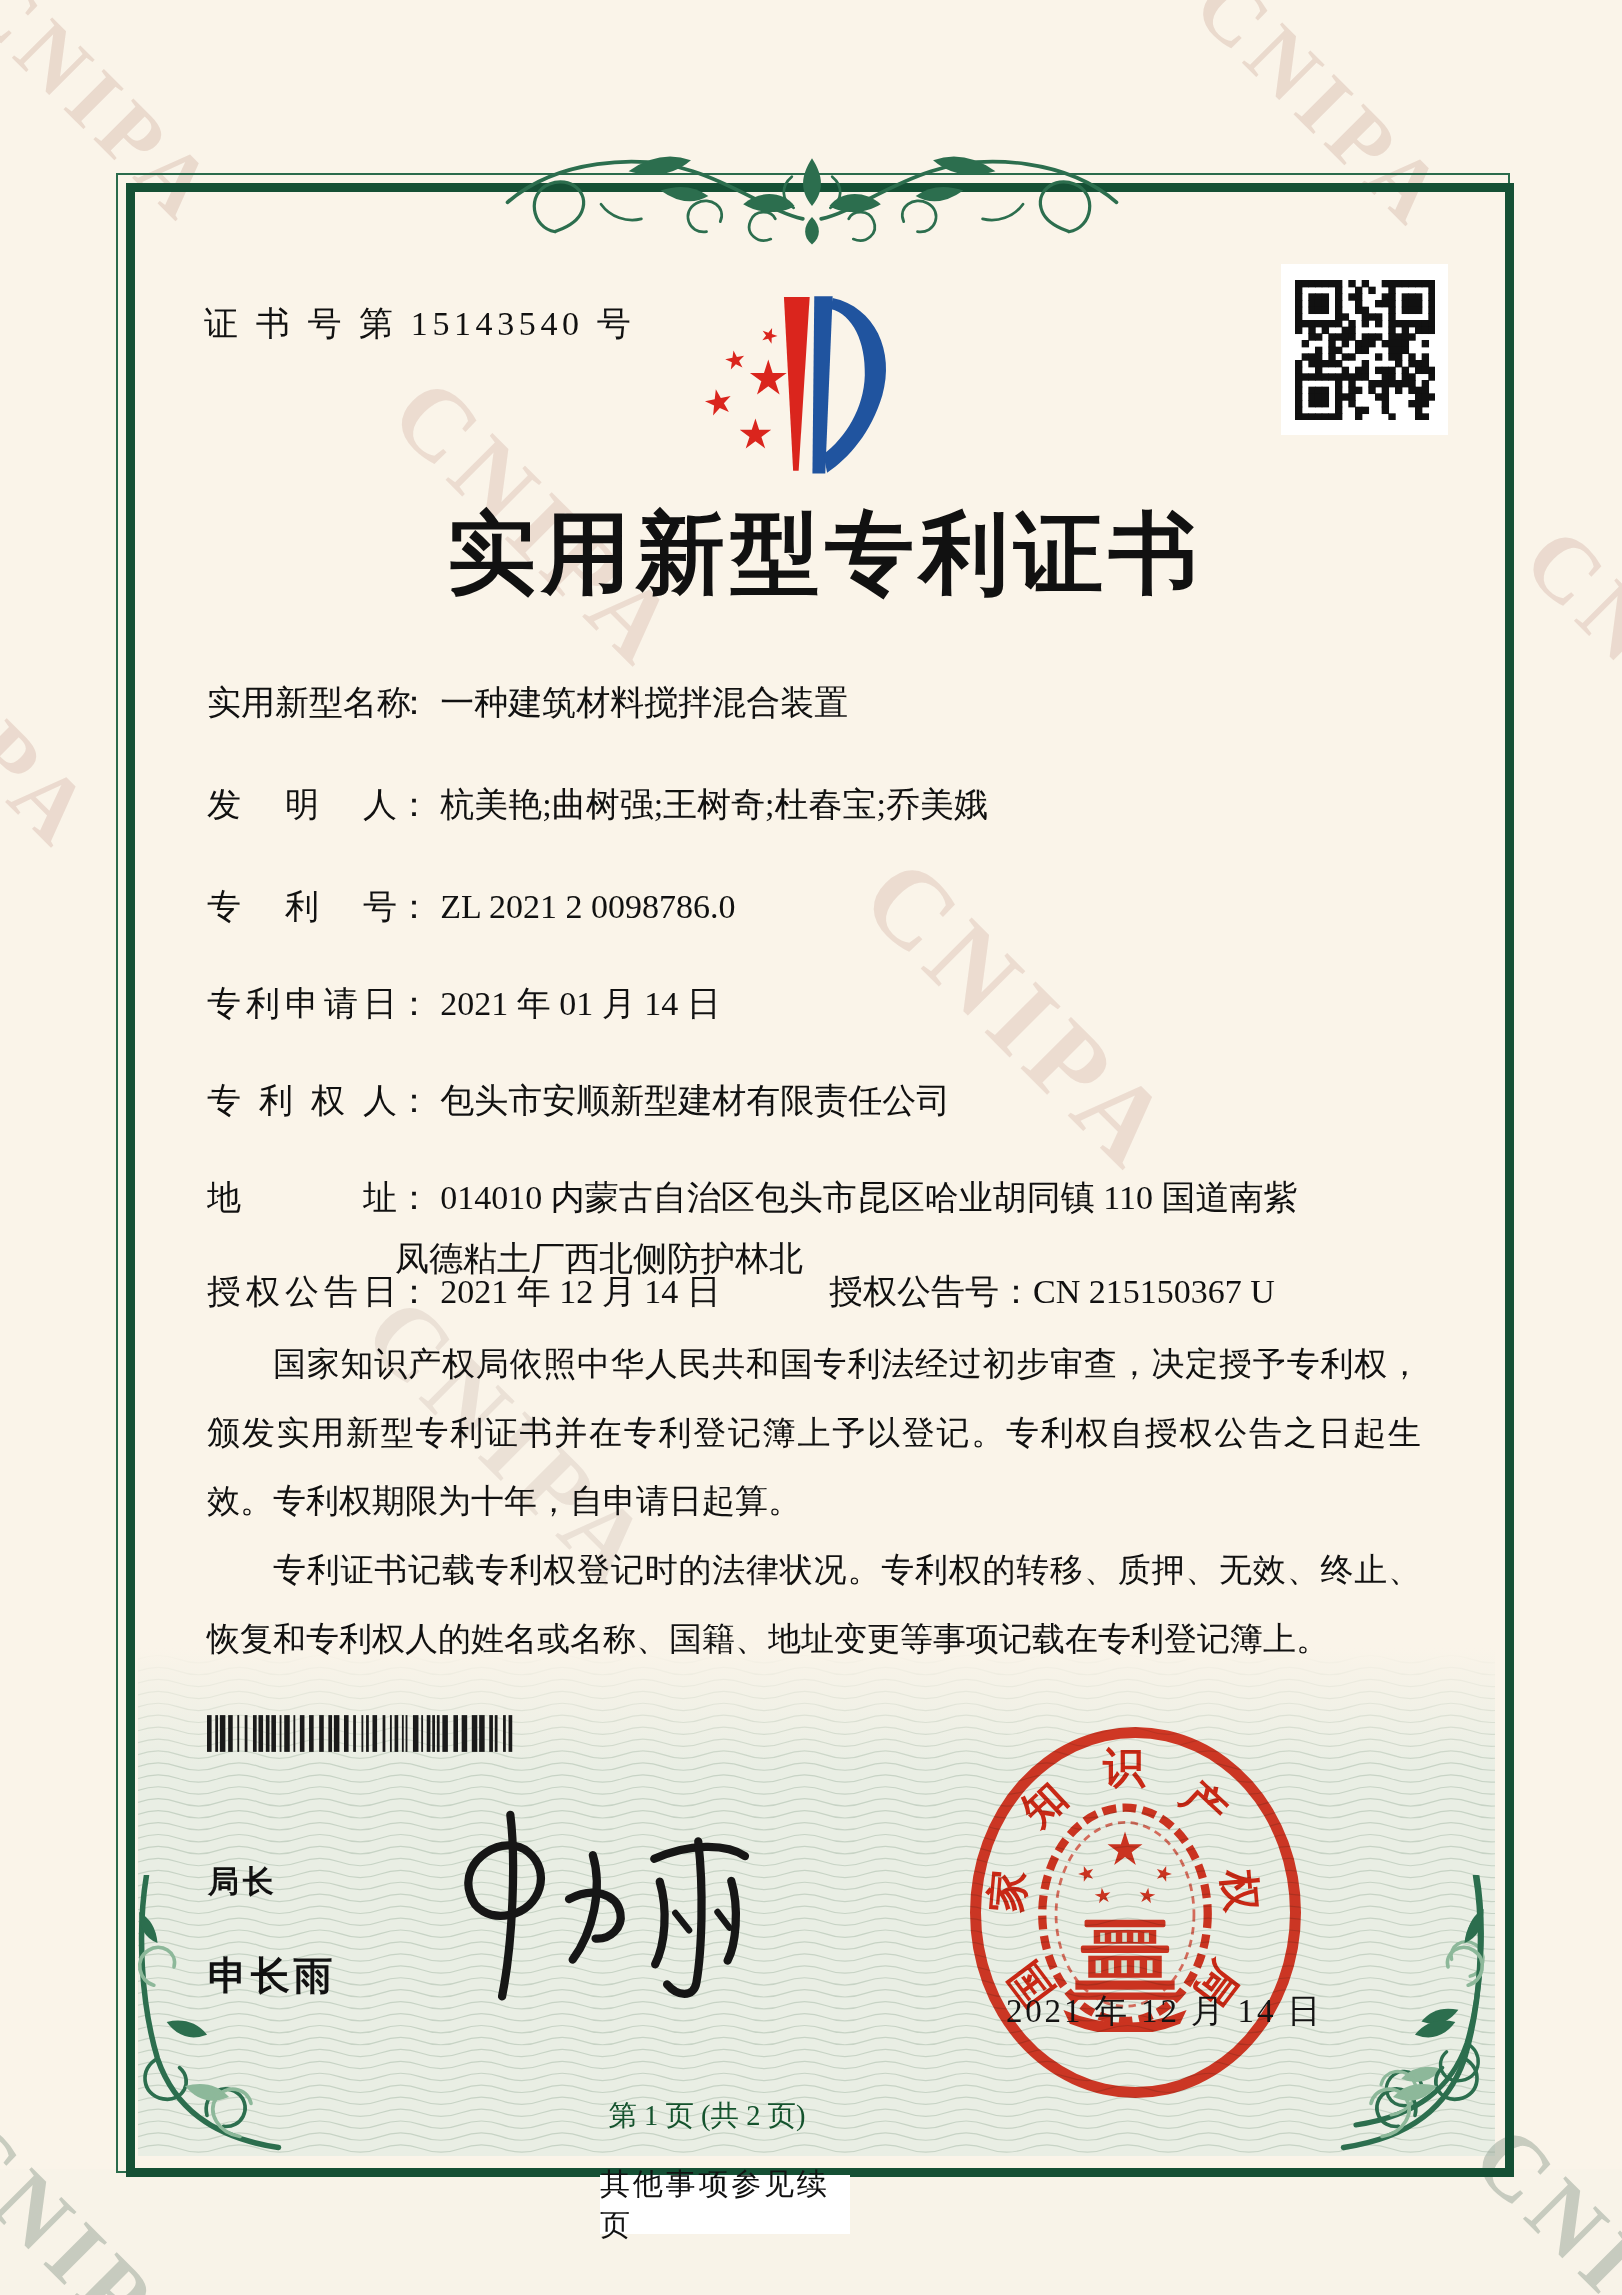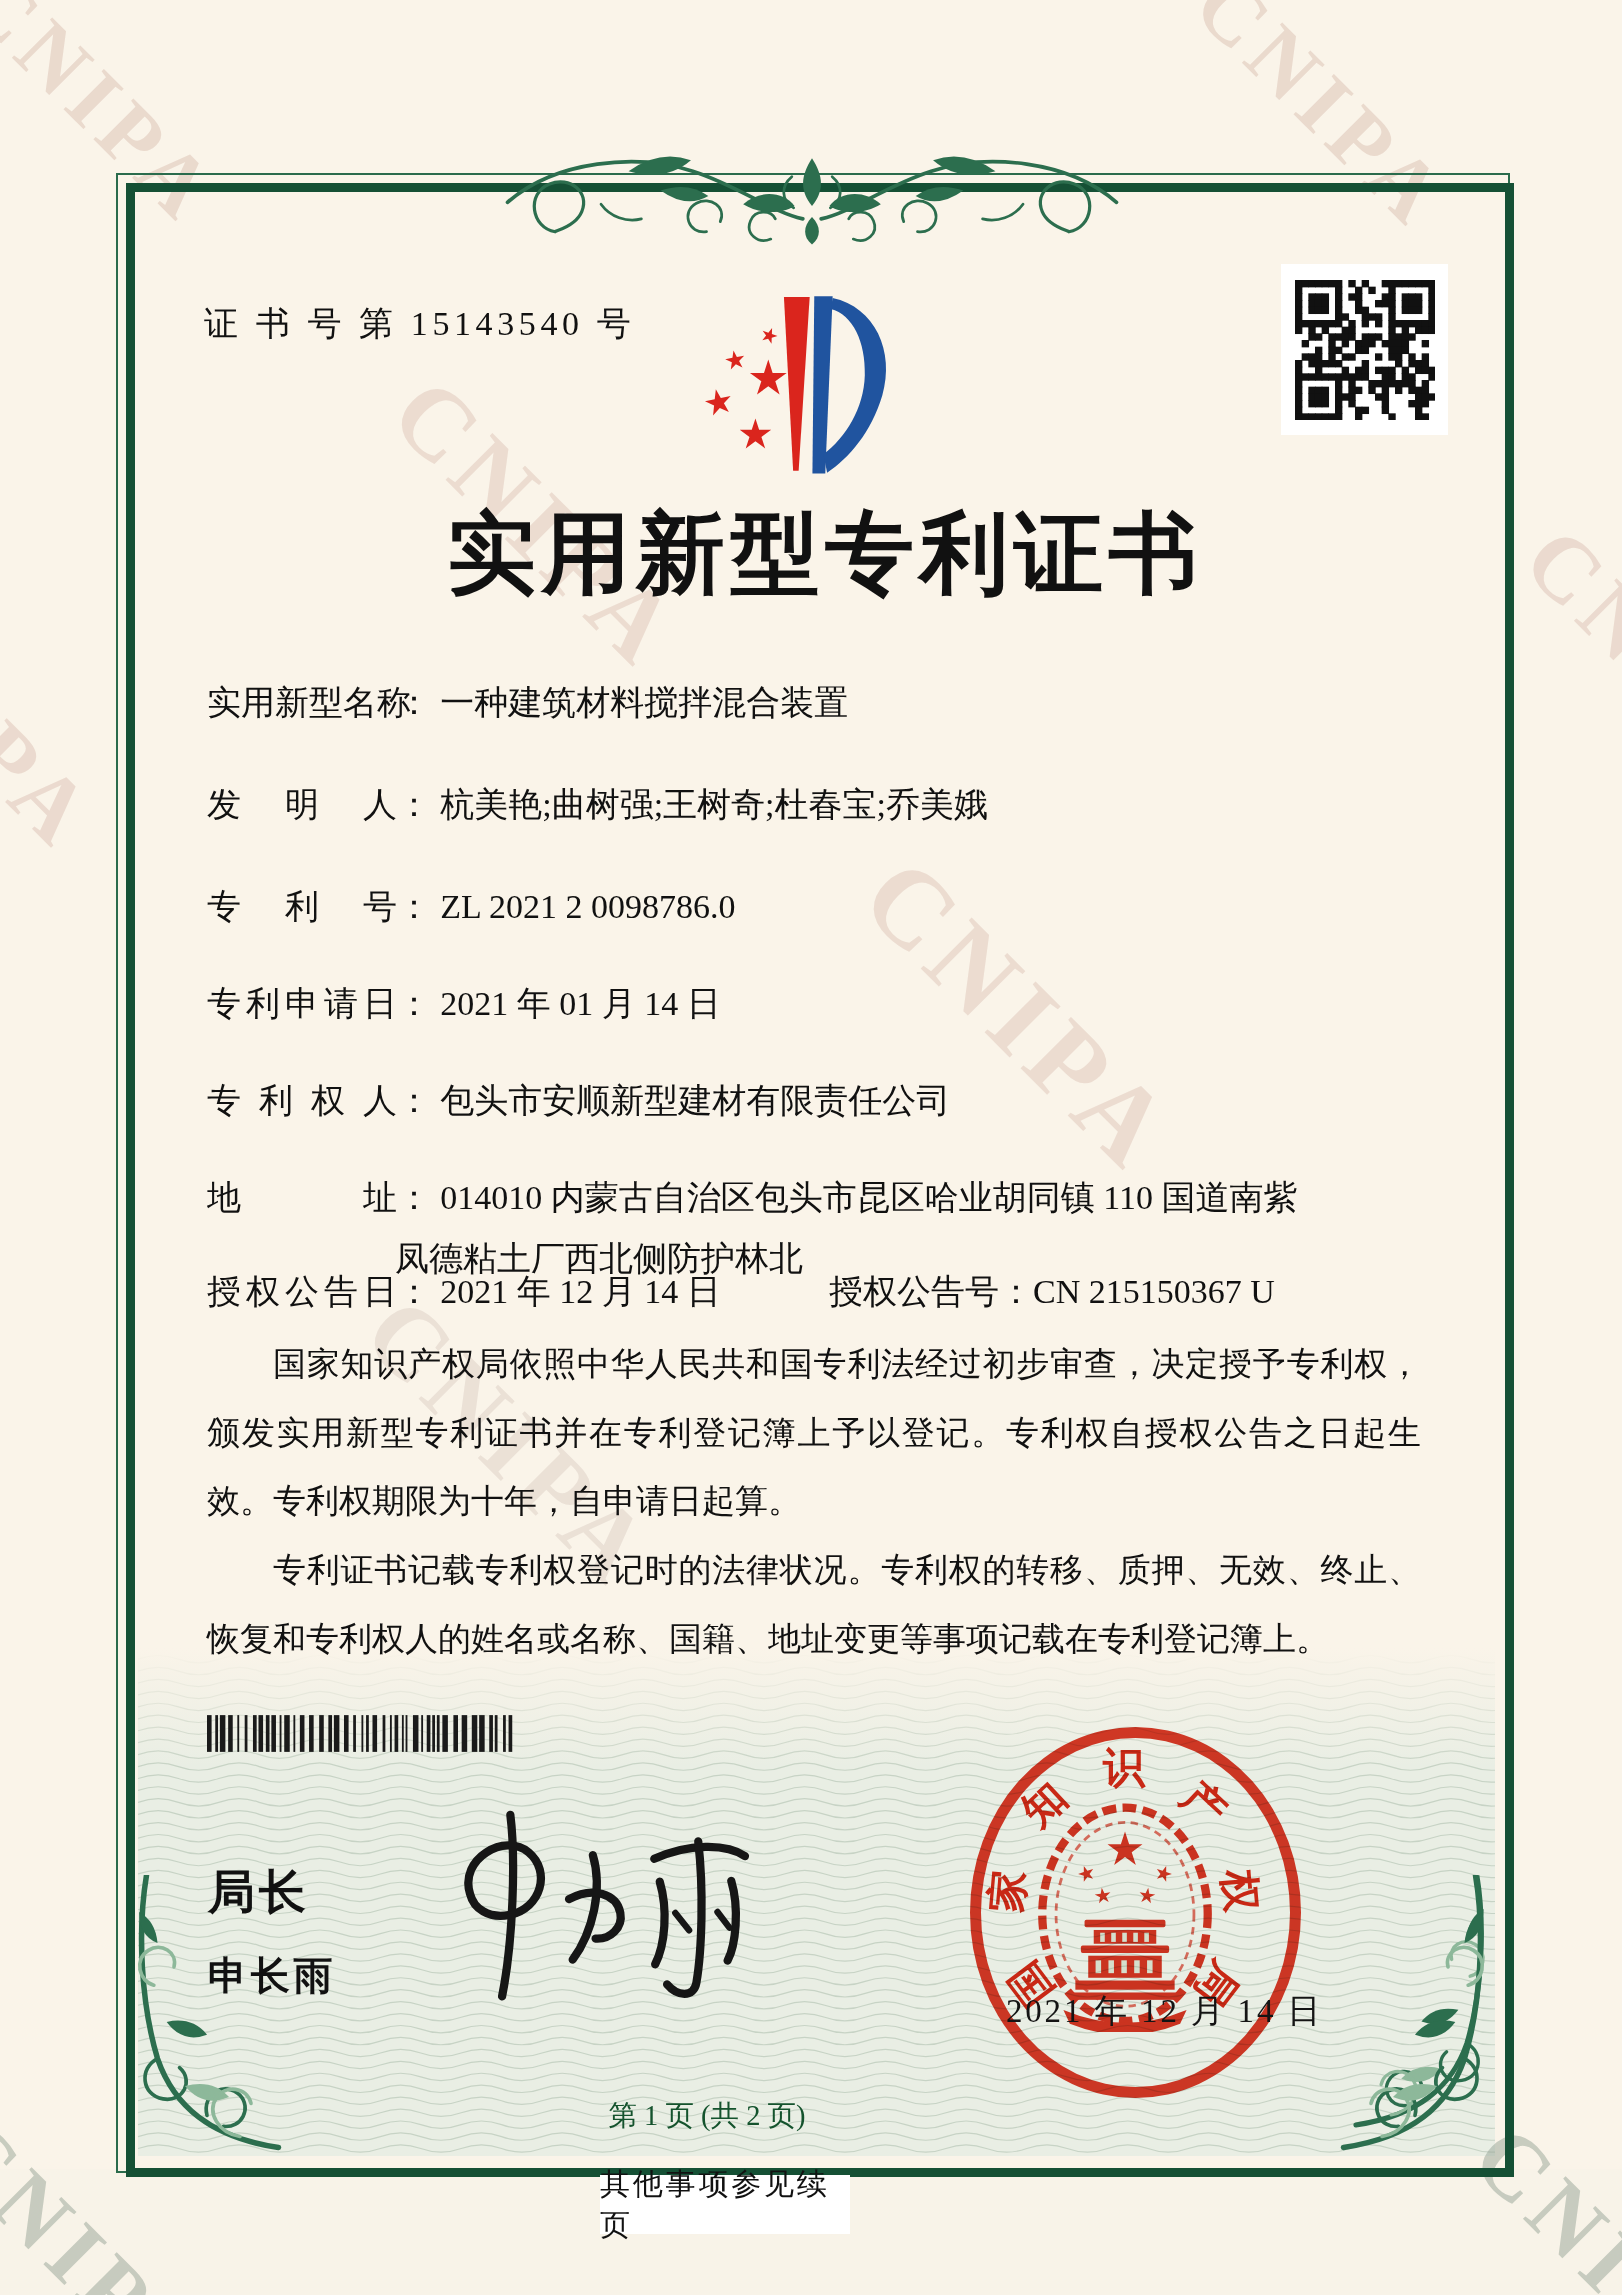--- a/index.html
+++ b/index.html
@@ -28,21 +28,21 @@
   .fvalue{margin-left:9.2px;}
   .addr2{position:absolute;left:395px;top:1236px;font-size:34px;z-index:6;}
   #grantRow2{position:absolute;left:829px;top:1269px;font-size:34px;z-index:6;white-space:nowrap;}
   
   #paras{left:207px;top:1330px;width:1214px;z-index:6;}
   #paras p{margin:0;font-size:33px;line-height:2.08;text-align:justify;text-indent:2em;
            font-family:"Liberation Serif","DejaVu Serif",serif;}
   
   #barcode{left:207px;top:1715px;z-index:6;}
   
-  #dirTitle{left:208px;top:1861px;font-size:47px;font-family:"Liberation Sans","DejaVu Sans",sans-serif;
+  #dirTitle{left:208px;top:1861px;font-size:31px;font-family:"Liberation Sans","DejaVu Sans",sans-serif;
             font-weight:bold;z-index:8;letter-spacing:3.7px;}
   #dirName{left:208px;top:1949px;font-size:39px;font-family:"Liberation Sans","DejaVu Sans",sans-serif;
            font-weight:bold;z-index:8;letter-spacing:3.7px;}
   #sigSvg{left:422px;top:1802px;z-index:8;}
   
   #sealRing{left:970px;top:1727px;width:309px;height:349px;border:11px solid #dc2b17;border-radius:50%;
             z-index:7;opacity:.93;mix-blend-mode:multiply;}
   .sealChar{position:absolute;z-index:7;font-size:42px;font-weight:bold;color:#dc2b17;
             font-family:"Liberation Serif",serif;mix-blend-mode:multiply;}
   #emblem{left:1033px;top:1793px;z-index:7;mix-blend-mode:multiply;opacity:.95;}

